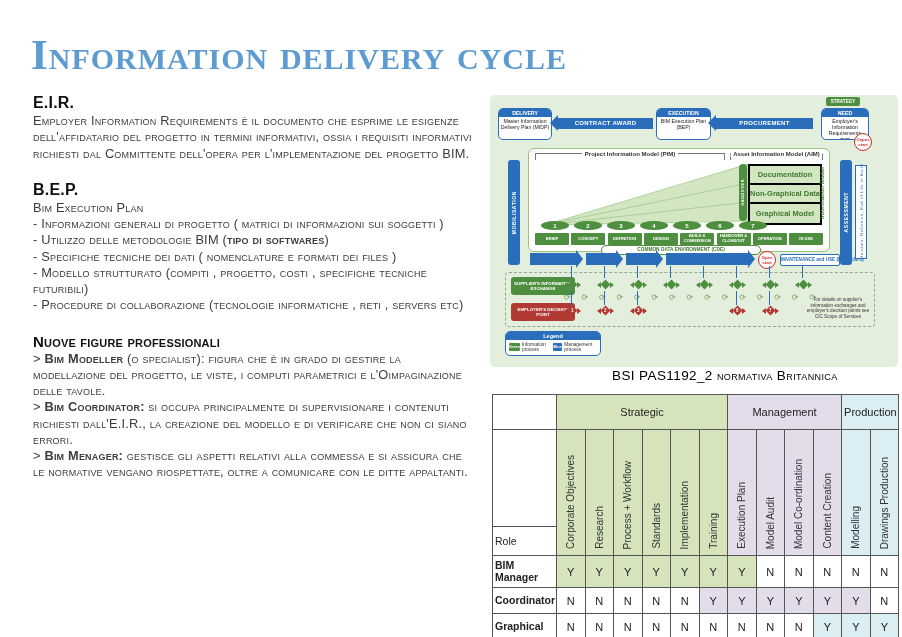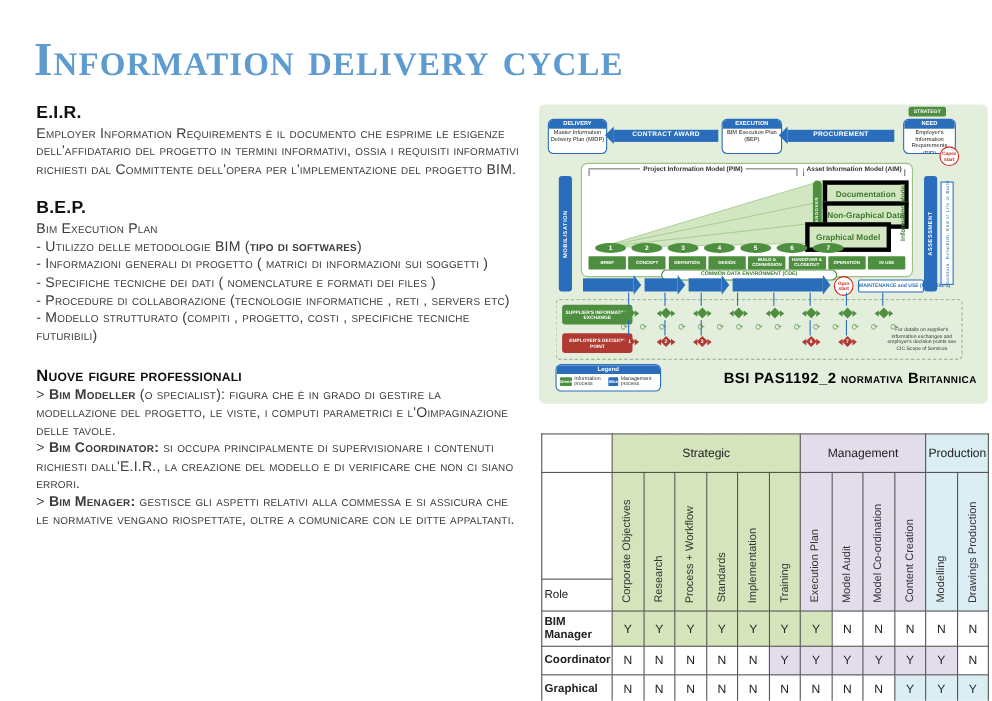--- a/index.html
+++ b/index.html
@@ -30,21 +30,21 @@
   .startbadge{background:#fff;border:1.5px solid #cc2a22;border-radius:50%;width:16px;height:16px;
     color:#cc2a22;font-size:4.4px;font-weight:bold;display:flex;flex-direction:column;align-items:center;justify-content:center;line-height:1.15;text-align:center;}
   .vbar{background:#2a6ebb;border-radius:3px;display:flex;align-items:center;justify-content:center;}
   .vtxt{writing-mode:vertical-rl;transform:rotate(180deg);color:#fff;font-size:5px;font-weight:bold;letter-spacing:.6px;white-space:nowrap;}
   #inner-panel{left:38px;top:53px;width:300px;height:102px;background:#fff;border:1px solid #9bc283;border-radius:6px;}
   .bracket{border-top:1px solid #777;height:6px;}
   .bracket::before,.bracket::after{content:'';position:absolute;top:0;width:1px;height:6px;background:#777;}
   .bracket::before{left:0;} .bracket::after{right:0;}
   .bracket span{position:absolute;top:-3px;left:50%;transform:translateX(-50%);background:#fff;
     padding:0 3px;font-size:6px;font-weight:bold;color:#333;white-space:nowrap;}
-  .layer{background:#d2e6c2;border:4px solid #000000;color:#3e7a2e;font-weight:bold;font-size:7.5px;
+  .layer{background:#d2e6c2;border:2px solid #000000;color:#3e7a2e;font-weight:bold;font-size:7.5px;
     display:flex;align-items:center;justify-content:center;}
   #handover-pill{background:#4e8f3f;border-radius:4px;display:flex;align-items:center;justify-content:center;}
   #handover-pill .vtxt{font-size:3.8px;}
   .gvtxt{writing-mode:vertical-rl;transform:rotate(180deg);color:#3e7a2e;font-size:6px;font-weight:bold;white-space:nowrap;}
   .soval{background:#4e8f3f;border-radius:50%;width:28px;height:9px;color:#fff;font-size:6px;font-weight:bold;
     display:flex;align-items:center;justify-content:center;}
   .stg{background:#4e8f3f;border-radius:1px;color:#fff;font-size:4.1px;font-weight:bold;height:12px;width:34px;
     display:flex;align-items:center;justify-content:center;text-align:center;line-height:1.15;padding:0;}
   #cde-pill{left:72px;top:96px;width:158px;height:8px;background:#fff;border:1px solid #4e8f3f;border-radius:5px;
     color:#3e7a2e;font-size:4.8px;font-weight:bold;text-align:center;line-height:8px;}
@@ -69,21 +69,21 @@
   #recycle-row{display:flex;justify-content:space-between;color:#6fa35a;font-size:8px;line-height:10px;}
   .vline{width:1px;background:#2a6ebb;}
   #details-note{font-size:4.6px;color:#333;text-align:center;line-height:1.25;}
   #legend{border:1.5px solid #2a6ebb;border-radius:5px;background:#fff;overflow:hidden;}
   #legend .lg-head{background:#2a6ebb;color:#fff;font-size:5.5px;font-weight:bold;text-align:center;padding:1px 0;}
   #legend .lg-body{display:flex;gap:3px;padding:2px 3px;}
   .lg-item{display:flex;gap:2px;align-items:center;}
   .lg-chip{width:13px;height:8px;border-radius:1px;color:#fff;font-size:3.8px;font-weight:bold;
     display:flex;align-items:center;justify-content:center;}
   .lg-lbl{font-size:4.8px;color:#333;line-height:1.1;}
-  #diagram-caption{font-size:13.5px;font-weight:bold;font-variant:small-caps;color:#000;text-align:right;letter-spacing:.4px;}
+  #diagram-caption{font-size:13.5px;font-weight:normal;font-variant:small-caps;color:#000;text-align:left;letter-spacing:.4px;margin-top:32px;}
 
   
   #roles-table{position:absolute;left:492px;top:394px;width:406px;border-collapse:collapse;table-layout:fixed;
     font-size:11px;color:#222;}
   #roles-table td{border:1px solid #555;padding:4px 2px;}
   #roles-table td.grp{height:26px;text-align:center;vertical-align:middle;font-size:11px;}
   #roles-table td.vlab{vertical-align:bottom;text-align:center;padding-bottom:4px;}
   #roles-table td.vlab .vt{writing-mode:vertical-rl;transform:rotate(180deg);font-size:10px;color:#333;white-space:nowrap;}
   #roles-table td.c-empty{background:#fff;}
   #roles-table tr.lblrow td.c-empty{height:88px;}
@@ -100,25 +100,25 @@
 
   <div id="leftcol">
     <div class="sec">
       <div class="sec-h">E.I.R.</div>
       <div class="para"><span>Employer Information Requirements è il documento che esprime le esigenze dell'affidatario del progetto in termini informativi, ossia i requisiti informativi richiesti dal Committente dell'opera per l'implementazione del progetto BIM.</span></div>
     </div>
     <div class="sec">
       <div class="sec-h">B.E.P.</div>
       <div>
           <div class="pline"><span>Bim Execution Plan</span></div>
+          <div class="pline"><span>- Informazioni generali di progetto ( matrici di informazioni sui soggetti )</span></div>
           <div class="pline"><span>- Utilizzo delle metodologie BIM (</span><b>tipo di softwares</b><span>)</span></div>
-          <div class="pline"><span>- Informazioni generali di progetto ( matrici di informazioni sui soggetti )</span></div>
           <div class="pline"><span>- Specifiche tecniche dei dati ( nomenclature e formati dei files )</span></div>
+          <div class="pline"><span>- Modello strutturato (compiti , progetto, costi , specifiche tecniche futuribili)</span></div>
           <div class="pline"><span>- Procedure di collaborazione (tecnologie informatiche , reti , servers etc)</span></div>
-          <div class="pline"><span>- Modello strutturato (compiti , progetto, costi , specifiche tecniche futuribili)</span></div>
         </div>
     </div>
     <div class="sec">
       <div class="sec-h" id="nfp-h">Nuove figure professionali</div>
       <div>
           <div class="pline"><span>&gt; </span><b>Bim Modeller</b><span> (o specialist): figura che è in grado di gestire la modellazione del progetto, le viste, i computi parametrici e l'Oimpaginazione delle tavole.</span></div>
           <div class="pline"><span>&gt; </span><b>Bim Coordinator:</b><span> si occupa principalmente di supervisionare i contenuti richiesti dall'E.I.R., la creazione del modello e di verificare che non ci siano errori.</span></div>
           <div class="pline"><span>&gt; </span><b>Bim Menager:</b><span> gestisce gli aspetti relativi alla commessa e si assicura che le normative vengano riospettate, oltre a comunicare con le ditte appaltanti.</span></div>
         </div>
     </div>
@@ -162,21 +162,21 @@
         <span>Project Information Model (PIM)</span>
       </div>
       <div class="abs bracket" style="left:201px;top:4px;width:93px;">
         <span>Asset Information Model (AIM)</span>
       </div>
       <div class="abs" id="handover-pill" style="left:210px;top:15px;width:8px;height:57px;">
         <span class="vtxt">HANDOVER</span>
       </div>
       <div class="abs layer" style="left:219px;top:15px;width:70px;height:17px;">Documentation</div>
       <div class="abs layer" style="left:219px;top:34px;width:70px;height:17px;">Non-Graphical Data</div>
-      <div class="abs layer" style="left:203px;top:53px;width:70px;height:19px;">Graphical Model</div>
+      <div class="abs layer" style="left:219px;top:53px;width:70px;height:19px;">Graphical Model</div>
       <div class="abs" style="left:290px;top:15px;height:57px;display:flex;align-items:center;">
         <span class="gvtxt">Information Model</span>
       </div>
       <div id="ovals-host"></div>
       <div id="stages-host"></div>
       <div class="abs" id="cde-pill">COMMON DATA ENVIRONMENT (CDE)</div>
     <div class="abs soval" style="left: 12px; top: 72px;">1</div>
         <div class="abs soval" style="left: 45px; top: 72px;">2</div>
         <div class="abs soval" style="left: 78px; top: 72px;">3</div>
         <div class="abs soval" style="left: 111px; top: 72px;">4</div>

